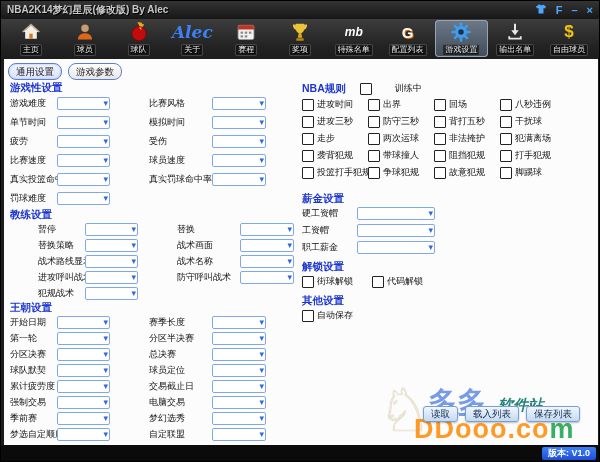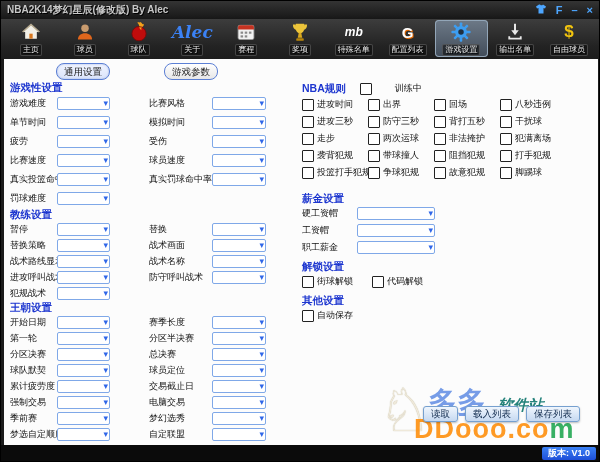--- a/index.html
+++ b/index.html
@@ -20,28 +20,28 @@
   .tb-label{font-size:8px;line-height:10px;color:#e8e8e8;background:rgba(15,15,15,.6);border:1px solid rgba(130,130,130,.45);
     border-radius:2px;padding:0 2px;margin-top:1px;white-space:nowrap;text-shadow:1px 1px 0 #000;}
   .sig{color:#3b82f6;font-style:italic;font-size:17px;font-weight:bold;font-family:"DejaVu Serif",serif;}
   .mbtxt{color:#fff;font-weight:bold;font-style:italic;font-size:12px;}
   .gtxt{color:#fff;font-weight:bold;font-size:15px;text-shadow:1px 1px 0 #e86a00;}
   .dollartxt{color:#f1c40f;font-weight:bold;font-size:17px;}
   
   .panel{position:absolute;top:58px;left:3px;width:594px;height:388px;background:#fcfcfc;overflow:hidden;}
   .tabs{position:absolute;top:4px;left:4px;display:flex;gap:6px;}
   .tab{font-size:9.5px;color:#1a1a1a;border:1px solid #5b7fd4;border-radius:8px;background:linear-gradient(#fff,#e7e7e7);
-    padding:2px 7px;line-height:11px;cursor:default;margin-left:48px;}
+    padding:2px 7px;line-height:11px;cursor:default;}
   .tab.active{background:linear-gradient(#f0f4ff,#dbe4fb);box-shadow:inset 0 0 2px #9bb0e0;}
   .left-col{position:absolute;left:6px;top:22px;width:264px;}
   .right-col{position:absolute;left:298px;top:22px;width:294px;}
   .sec-h{font-size:10.5px;font-weight:bold;color:#1d36cf;height:13px;line-height:13px;}
   .frow{display:flex;align-items:center;}
   .sec-gameplay .frow{height:19px;}
-  .sec-coach .frow{height:16px;}
+  .sec-coach .frow{height:16px;margin-left:28px;}
   .sec-dynasty .frow{height:16px;}
   .lab{font-size:9px;color:#111;white-space:nowrap;overflow:hidden;}
   .lab.l1{width:47px;flex:none;}
   .lab.l2{width:63px;margin-left:39px;flex:none;}
   .dd{height:13px;border:1px solid #7fa8e8;border-radius:2px;background:#fff;position:relative;flex:none;box-sizing:border-box;}
   .dd.s1{width:53px;}
   .dd.s2{width:54px;}
   .dd.s3{width:78px;}
   .dd .arr{position:absolute;right:1px;top:0;font-size:9px;line-height:11px;color:#2f66e8;}
   .rules-head{display:flex;align-items:center;height:15px;}

